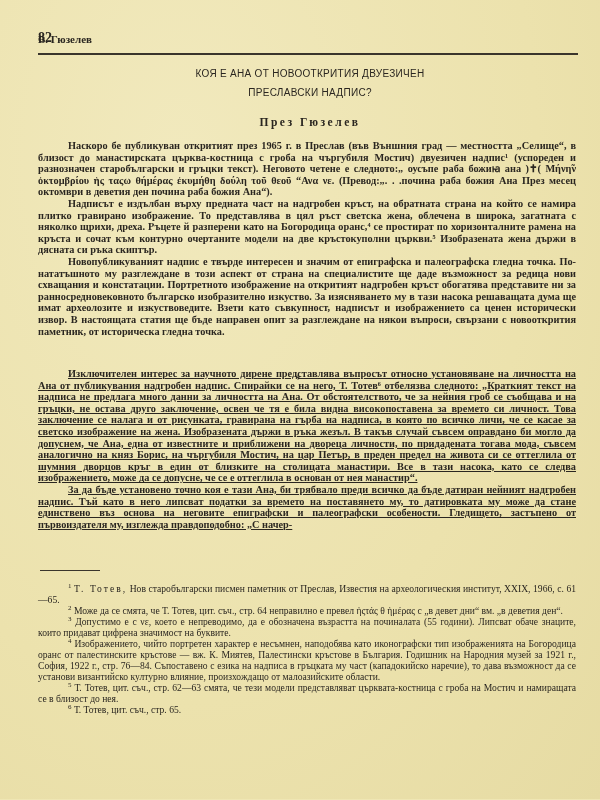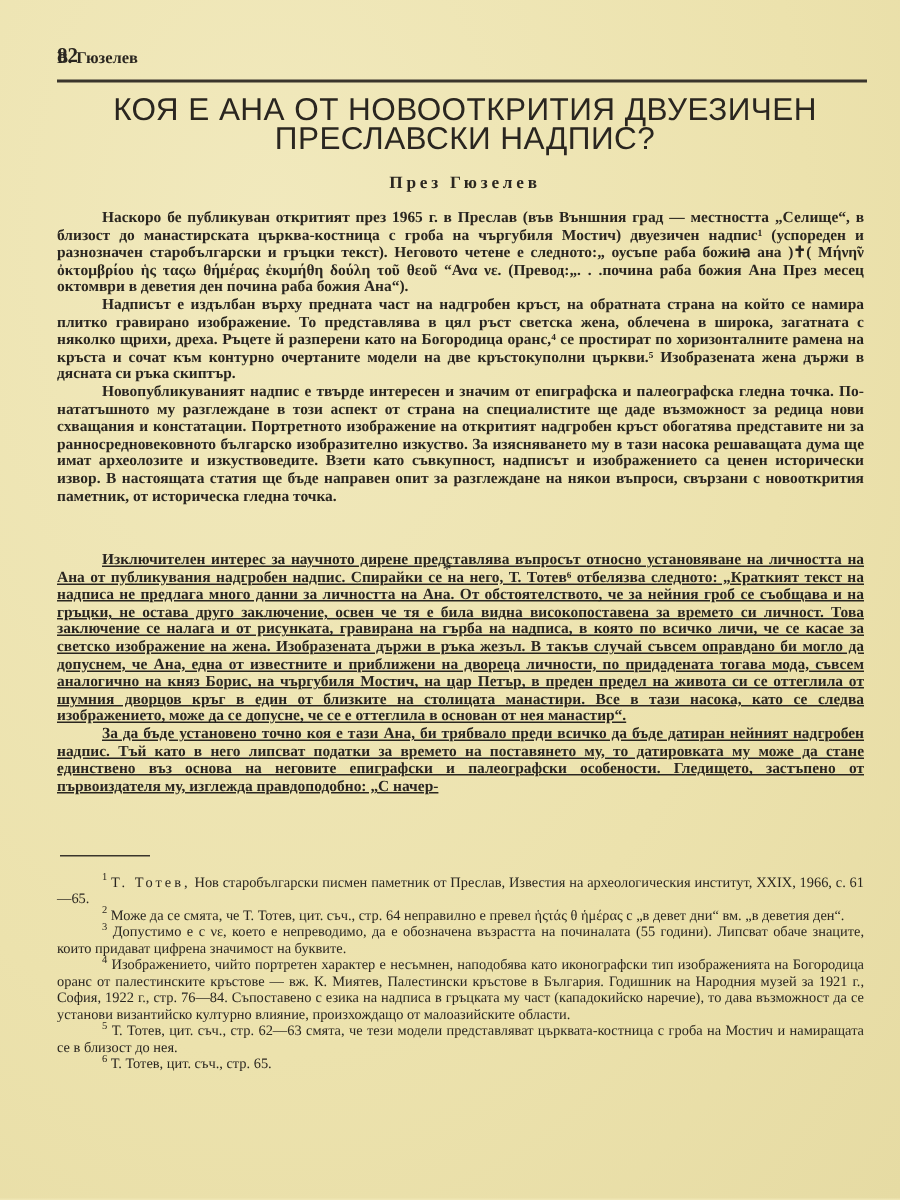--- a/index.html
+++ b/index.html
@@ -14,21 +14,21 @@
     background: radial-gradient(ellipse at 30% 20%, #f1e9bd 0%, #ece2ad 60%, #e6dba3 100%);
   }
   .header {
     position:absolute; left:38px; top:30px; width:540px; height:20px;
   }
   .page-num { position:absolute; left:0; top:0; font-size:14px; font-weight:bold; }
   .running-head { position:absolute; left:0; right:0; top:3px; text-align:left; font-size:11px; font-weight:bold; }
   .header-rule { position:absolute; left:38px; top:53px; width:540px; height:2px; background:#3a352c; }
   .title {
     position:absolute; left:40px; top:64px; width:540px; text-align:center;
-    font-family:"Liberation Sans", sans-serif; font-size:21px; line-height:19px; letter-spacing:0.3px;
+    font-family:"Liberation Sans", sans-serif; font-size:10px; line-height:19px; letter-spacing:0.3px;
   }
   .author {
     position:absolute; left:40px; top:116px; width:540px; text-align:center;
     font-size:11.5px; font-weight:bold; letter-spacing:2.5px;
   }
   .body {
     position:absolute; left:38px; width:538px;
     font-size:10.3px; line-height:11.6px; text-align:justify; font-weight:bold;
   }
   .body p { margin:0; text-indent:30px; }

